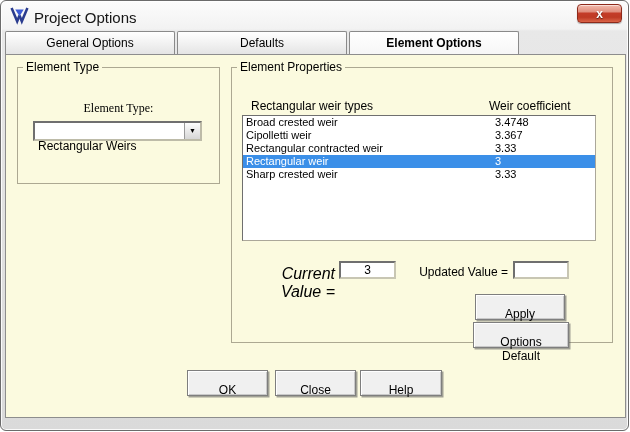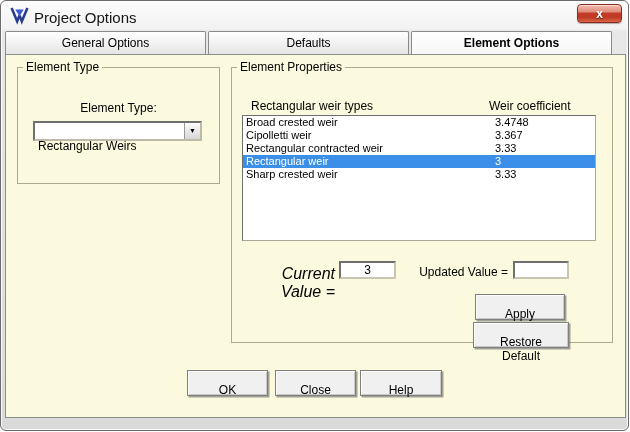--- a/index.html
+++ b/index.html
@@ -29,38 +29,38 @@
     border:1px solid #8E2A1B;border-radius:4px;padding:0;cursor:default;
     background:linear-gradient(180deg,#F3BBAD 0%,#E08E7D 40%,var(--close-red) 48%,#BE3A24 72%,#DB6448 100%);
     box-shadow:inset 0 1px 0 rgba(255,255,255,.55),0 1px 1px rgba(0,0,0,.3);
   }
   .close-x{
     display:block;width:100%;text-align:center;color:#fff;font-weight:bold;
     font-size:12px;line-height:16px;text-shadow:0 1px 1px rgba(0,0,0,.55);
     font-family:"Liberation Sans", sans-serif;
   }
   
-  .tabstrip{position:absolute;left:4px;top:30px;width:607px;height:24px;display:flex;gap:2px;}
+  .tabstrip{position:absolute;left:4px;top:30px;width:514px;height:24px;display:flex;gap:2px;}
   .tab{
     flex:1;border:1px solid #8A8A8A;border-bottom:none;border-radius:2px 2px 0 0;
     background:linear-gradient(180deg,#FFFFFF 0%,#F0F0F0 55%,#E3E3E3 100%);
     font-size:12px;text-align:center;line-height:22px;cursor:default;
   }
   .tab.active{font-weight:bold;background:linear-gradient(180deg,#FFFFFF 0%,#F6F6F6 100%);}
   
   .panel{
     position:absolute;left:4px;top:53px;width:621px;height:364px;
     background:var(--panel-yellow);border:1px solid #8D8D8D;
   }
   fieldset.group{
     position:absolute;margin:0;padding:0;border:1px solid #ACA892;background:transparent;
   }
   fieldset.group legend{font-size:12px;padding:0 3px;margin-left:5px;}
   .g-type{left:11px;top:5px;width:203px;height:124px;}
-  .et-field-label{position:absolute;left:0;top:27px;width:100%;text-align:center;font-size:12px;}
+  .et-field-label{position:absolute;left:0;top:27px;width:100%;text-align:center;font-size:12px;font-family:Liberation Serif, serif;}
   .combo{
     position:absolute;left:15px;top:47px;width:169px;height:20px;background:#fff;
     border:2px solid;border-color:#6F6F6F #BDBBA8 #BDBBA8 #6F6F6F;
   }
   .combo-text{position:absolute;left:3px;top:16px;font-size:12px;white-space:nowrap;}
   .combo-btn{
     position:absolute;right:0;top:0;width:16px;height:100%;
     background:linear-gradient(180deg,#FDFDFD,#D6D6D6);
     border-left:1px solid #9A9A9A;font-size:7px;line-height:15px;text-align:center;color:#000;
   }
@@ -158,21 +158,21 @@
             <span class="lcoef">3.33</span>
           </div>
         </div>
 
       <div class="cv-label">Current Value =</div>
       <input class="field-input cv-input" value="3" style="">
       <div class="uv-label">Updated Value =</div>
       <input class="field-input uv-input" value="" style="">
 
       <button class="pushbtn apply-btn">Apply</button>
-      <button class="pushbtn restore-btn">Restore Default</button>
+      <button class="pushbtn restore-btn">Options Default</button>
     </fieldset>
 
     <button class="pushbtn ok-btn">OK</button>
     <button class="pushbtn close-footer-btn">Close</button>
     <button class="pushbtn help-btn">Help</button>
 
   </div>
 </div>
 
 </body></html>

